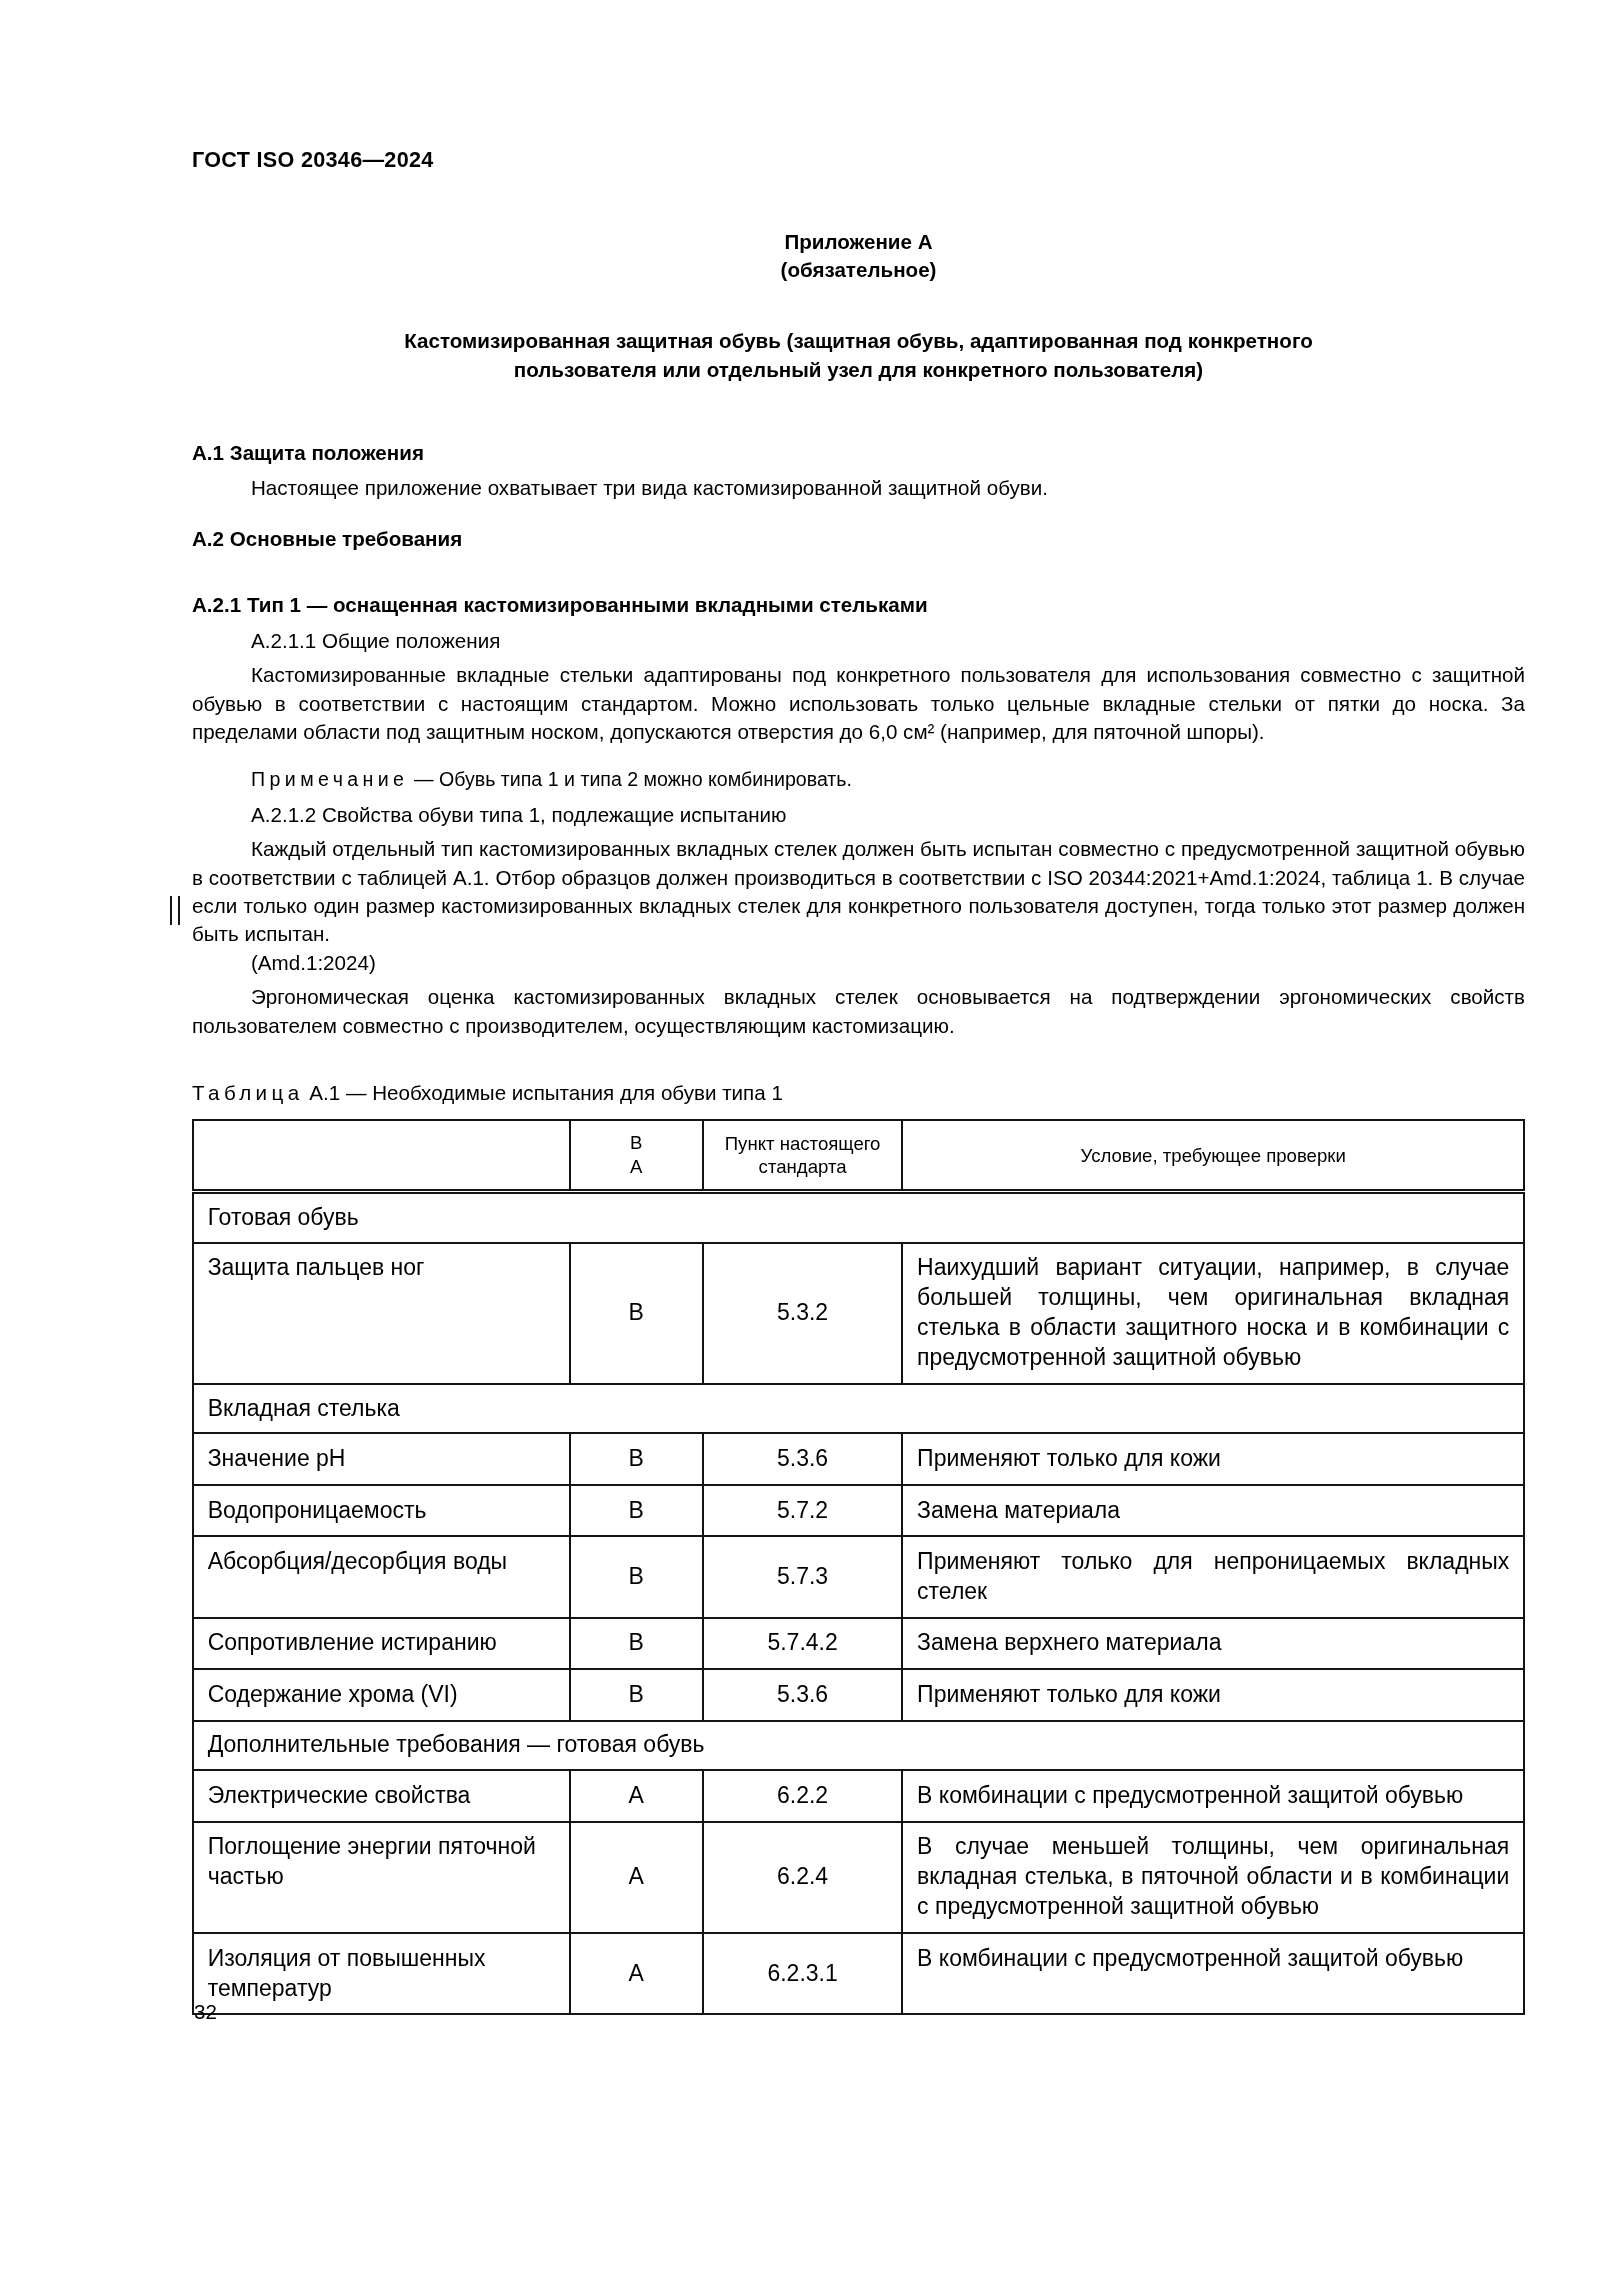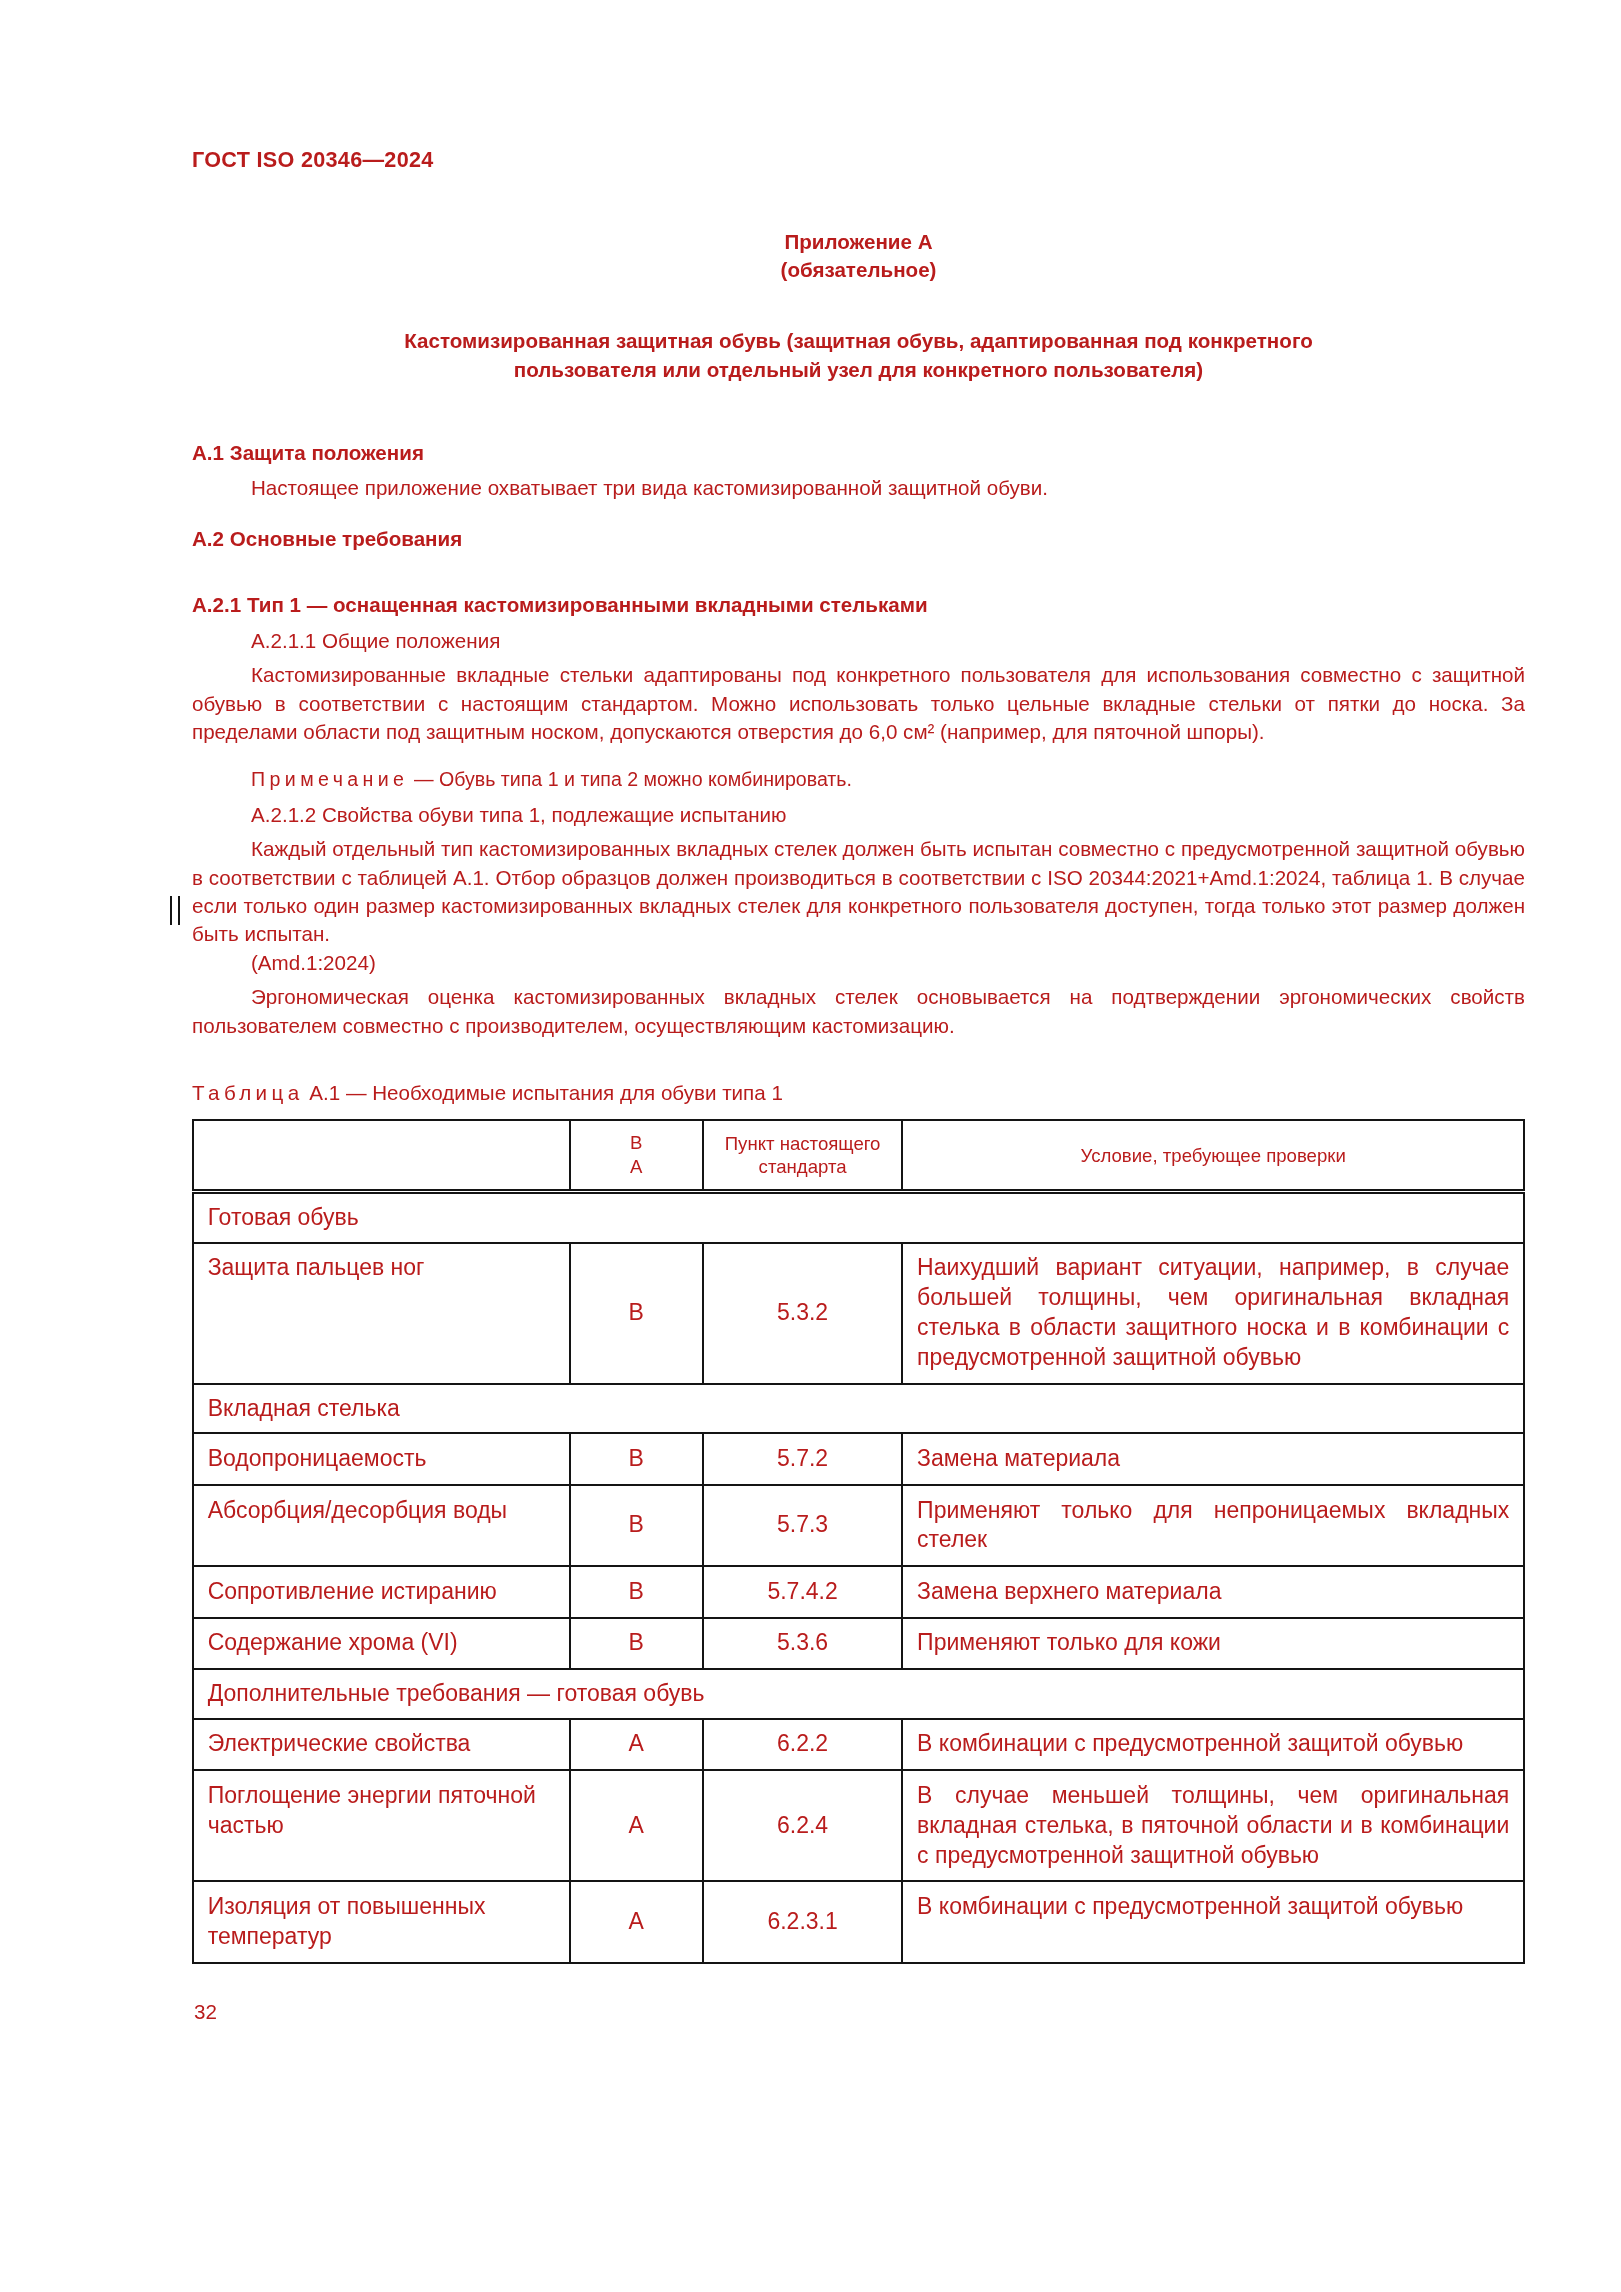--- a/index.html
+++ b/index.html
@@ -2,21 +2,21 @@
 <html lang="ru"><head>
 <meta charset="utf-8">
 <style>
   html, body { margin: 0; padding: 0; background: #ffffff; }
   .page {
     position: relative;
     width: 1621px;
     height: 2188px;
     background: #ffffff;
     font-family: "Liberation Sans", sans-serif;
-    color: #b91c1c;
+    color: #000000;
     overflow: hidden;
   }
   .doc-header {
     position: absolute;
     top: 147px;
     left: 192px;
     font-size: 21.6px;
     font-weight: 700;
     letter-spacing: 0.3px;
   }
@@ -165,20 +165,26 @@
         <tr>
           <td class="cell-name">Защита пальцев ног</td>
           <td class="cell-ba">В</td>
           <td class="cell-clause">5.3.2</td>
           <td class="cell-condition">Наихудший вариант ситуации, например, в случае большей толщины, чем оригинальная вкладная стелька в области защитного носка и в комбинации с предусмотренной защитной обувью</td>
         </tr>
         <tr>
           <td class="cell-section" colspan="4">Вкладная стелька</td>
         </tr>
         <tr>
+          <td class="cell-name">Значение pH</td>
+          <td class="cell-ba">В</td>
+          <td class="cell-clause">5.3.6</td>
+          <td class="cell-condition">Применяют только для кожи</td>
+        </tr>
+        <tr>
           <td class="cell-name">Водопроницаемость</td>
           <td class="cell-ba">В</td>
           <td class="cell-clause">5.7.2</td>
           <td class="cell-condition">Замена материала</td>
         </tr>
         <tr>
           <td class="cell-name">Абсорбция/десорбция воды</td>
           <td class="cell-ba">В</td>
           <td class="cell-clause">5.7.3</td>
           <td class="cell-condition">Применяют только для непроницаемых вкладных стелек</td>

